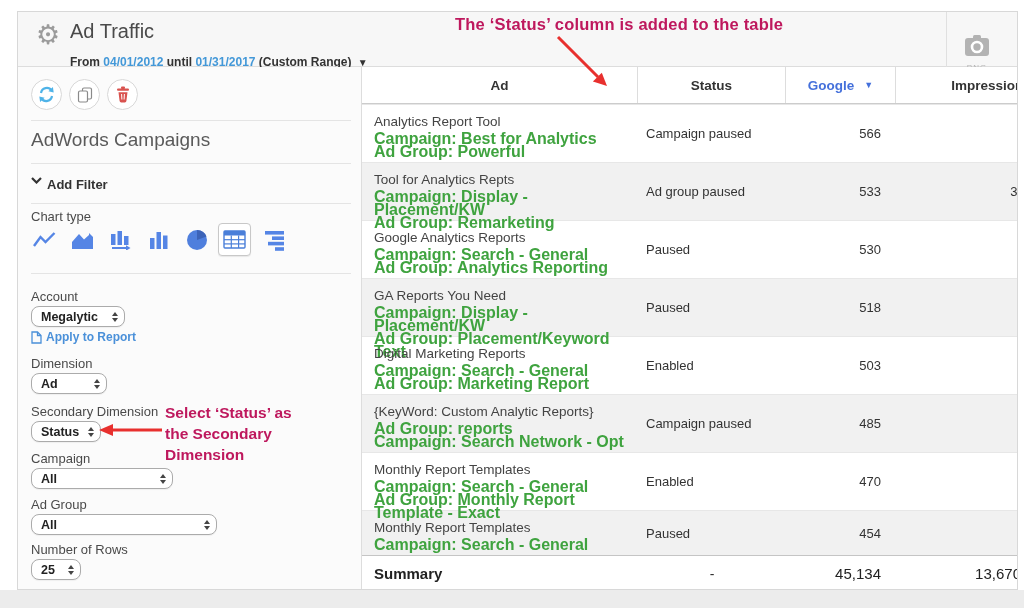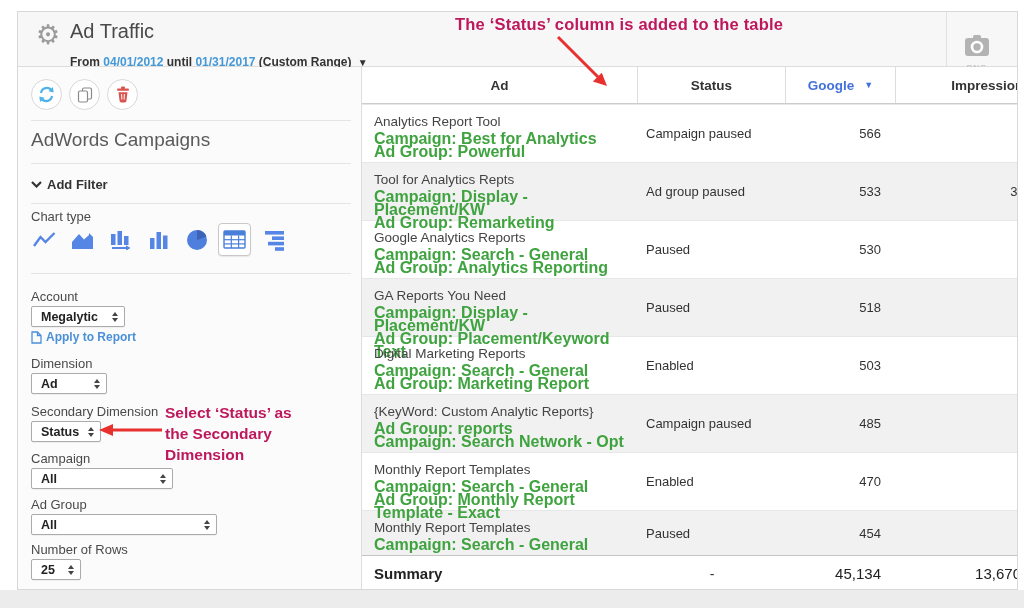--- a/index.html
+++ b/index.html
@@ -38,28 +38,28 @@
     position:absolute; left:0; top:55px; width:344px; height:524px;
     background:#fbfbfb; border-right:1px solid #dddddd;
   }
   .toolbar { position:absolute; left:13px; top:12px; display:flex; gap:7px; }
   .circle-btn {
     width:31px; height:31px; border-radius:50%; background:#fff; border:1px solid #d8d8d8;
     display:flex; align-items:center; justify-content:center; cursor:pointer;
   }
   .divider { position:absolute; left:13px; right:10px; border-top:1px solid #e4e4e4; }
   .sb-title { position:absolute; left:13px; top:62px; font-size:19px; color:#5a5a5a; }
-  .add-filter { position:absolute; left:13px; top:110px; font-size:13px; font-weight:bold; color:#333; display:flex; align-items:center; gap:5px; cursor:pointer; }
+  .add-filter { position:absolute; left:13px; top:110px; font-size:13px; font-weight:bold; color:#333; display:flex; align-items:flex-start; gap:5px; cursor:pointer; }
   .sb-label { position:absolute; left:13px; font-size:13px; color:#4a4a4a; }
   .chart-icons { position:absolute; left:10px; top:156px; display:flex; align-items:center; gap:5px; }
   .cbtn { width:33px; height:33px; display:flex; align-items:center; justify-content:center; border-radius:4px; cursor:pointer; }
   .cbtn.selected { background:#fff; border:1px solid #c8c8c8; box-shadow:0 1px 1px rgba(0,0,0,0.08); }
 
   .sel {
-    position:absolute; left:13px; height:21px; background:#fff; border:1px solid #ababab; border-radius:2px;
+    position:absolute; left:13px; height:21px; background:#fff; border:1px solid #ababab; border-radius:8px;
     display:flex; align-items:center; justify-content:space-between;
     padding:0 6px 0 9px; font-size:12.5px; font-weight:bold; color:#222;
     box-shadow:0 1px 1px rgba(0,0,0,0.05); cursor:pointer;
   }
   .ud { display:flex; flex-direction:column; gap:2px; margin-left:8px; }
   .ud i { display:block; width:0; height:0; border-left:3.5px solid transparent; border-right:3.5px solid transparent; }
   .ud .up { border-bottom:4px solid #444; }
   .ud .dn { border-top:4px solid #444; }
 
   .apply-link { position:absolute; left:13px; top:263px; font-size:12px; font-weight:bold; color:#4a90d9; display:flex; align-items:center; gap:4px; cursor:pointer; }

